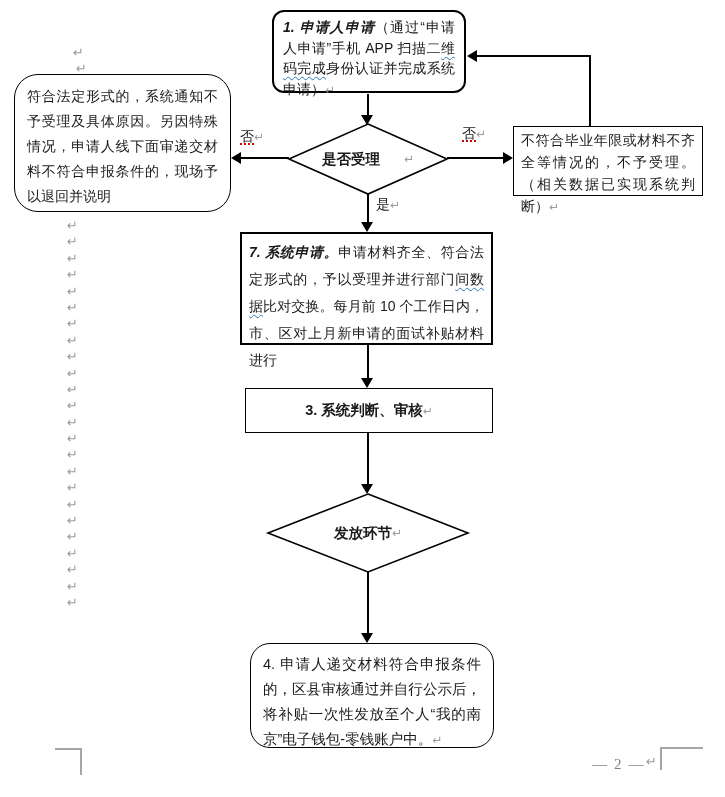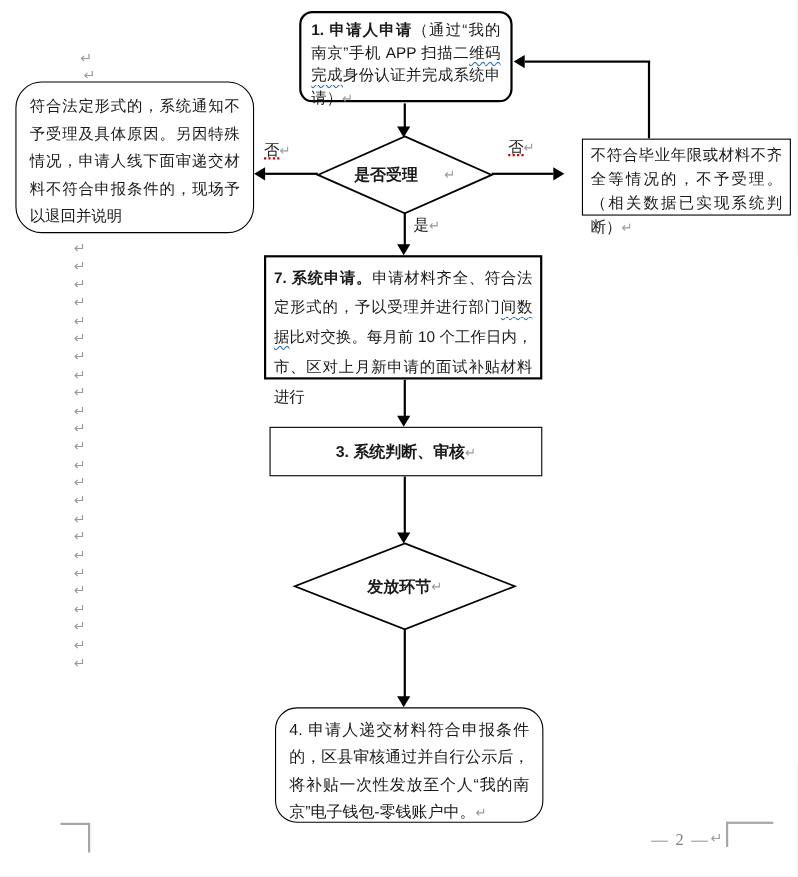--- a/index.html
+++ b/index.html
@@ -19,28 +19,28 @@
     border-top:6.5px solid transparent;border-bottom:6.5px solid transparent;border-left:10px solid #000;}
   
   .shape{position:absolute;box-sizing:border-box;background:#fff;z-index:2;
     font-size:14px;text-align:justify;}
   .rounded{border-radius:14px;}
   .b-box1{left:272px;top:10px;width:194px;height:83px;border:2.5px solid #000;border-radius:12px;
     padding:5px 9px;line-height:20.5px;}
   .b-left{left:14px;top:74px;width:217px;height:138px;border:1.5px solid #000;border-radius:24px;
     padding:9px 12px;line-height:25px;}
   .b-right{left:513px;top:126px;width:190px;height:70px;border:1.5px solid #000;
-    padding:2px 7px;line-height:22px;margin-left:16px;}
+    padding:2px 7px;line-height:22px;}
   .b-box2{left:240px;top:232px;width:253px;height:113px;border:2px solid #000;
     padding:5px 7px;line-height:27px;}
   .b-box3{left:245px;top:388px;width:248px;height:45px;border:1.5px solid #000;
     display:flex;align-items:center;justify-content:center;font-weight:bold;font-size:14.5px;text-align:center;}
   .b-box4{left:250px;top:643px;width:244px;height:105px;border:1.5px solid #000;border-radius:20px;
     padding:8px 12px;line-height:25px;font-size:14.5px;}
-  .bold{font-weight:bold;}
+  .bold{font-weight:bold;font-style:italic;}
   .wavy-blue{text-decoration:underline;text-decoration-style:wavy;text-decoration-color:#2e75b6;
     text-decoration-thickness:1px;text-underline-offset:3px;}
   .red-dot{text-decoration:underline;text-decoration-style:dotted;text-decoration-color:#cc0000;
     text-decoration-thickness:2px;text-underline-offset:2px;}
   .mark{color:#9a9a9a;font-size:12px;font-weight:normal;}
   
   .dsvg{position:absolute;z-index:2;}
   .dtext{position:absolute;z-index:3;display:flex;align-items:center;justify-content:center;
     font-weight:bold;font-size:14.5px;}
   .lbl{position:absolute;z-index:3;font-size:14px;background:transparent;}
@@ -107,21 +107,21 @@
   <div class="hline" style="left:477px;top:55px;width:114px;"></div>
   <div class="arr-left" style="left:467px;top:50px;"></div>
 
   <div class="hline" style="left:241px;top:157px;width:48px;"></div>
   <div class="arr-left" style="left:231px;top:152px;"></div>
 
   <div class="hline" style="left:447px;top:157px;width:56px;"></div>
   <div class="arr-right" style="left:503px;top:152px;"></div>
 
   <div class="shape b-box1">
-    <span class="bold">1. 申请人申请</span><span>（通过“我的南京”手机 APP 扫描二</span><span class="wavy-blue">维码完成</span><span>身份认证并完成系统申请）</span><span class="mark">↵</span>
+    <span class="bold">1. 申请人申请</span><span>（通过“申请人申请”手机 APP 扫描二</span><span class="wavy-blue">维码完成</span><span>身份认证并完成系统申请）</span><span class="mark">↵</span>
   </div>
 
   <div class="shape b-left rounded">
     <span>符合法定形式的，系统通知不予受理及具体原因。另因特殊情况，申请人线下面审递交材料不符合申报条件的，现场予以退回并说明</span>
   </div>
 
   <svg class="dsvg" style="left:286px;top:122px;" width="164" height="74" viewBox="0 0 164 74">
     <polygon points="82,2 161,37 82,72 3,37" fill="#ffffff" stroke="#000000" stroke-width="1.6"></polygon>
   </svg>
   <div class="dtext" style="left:286px;top:122px;width:164px;height:74px;gap:24px;">

